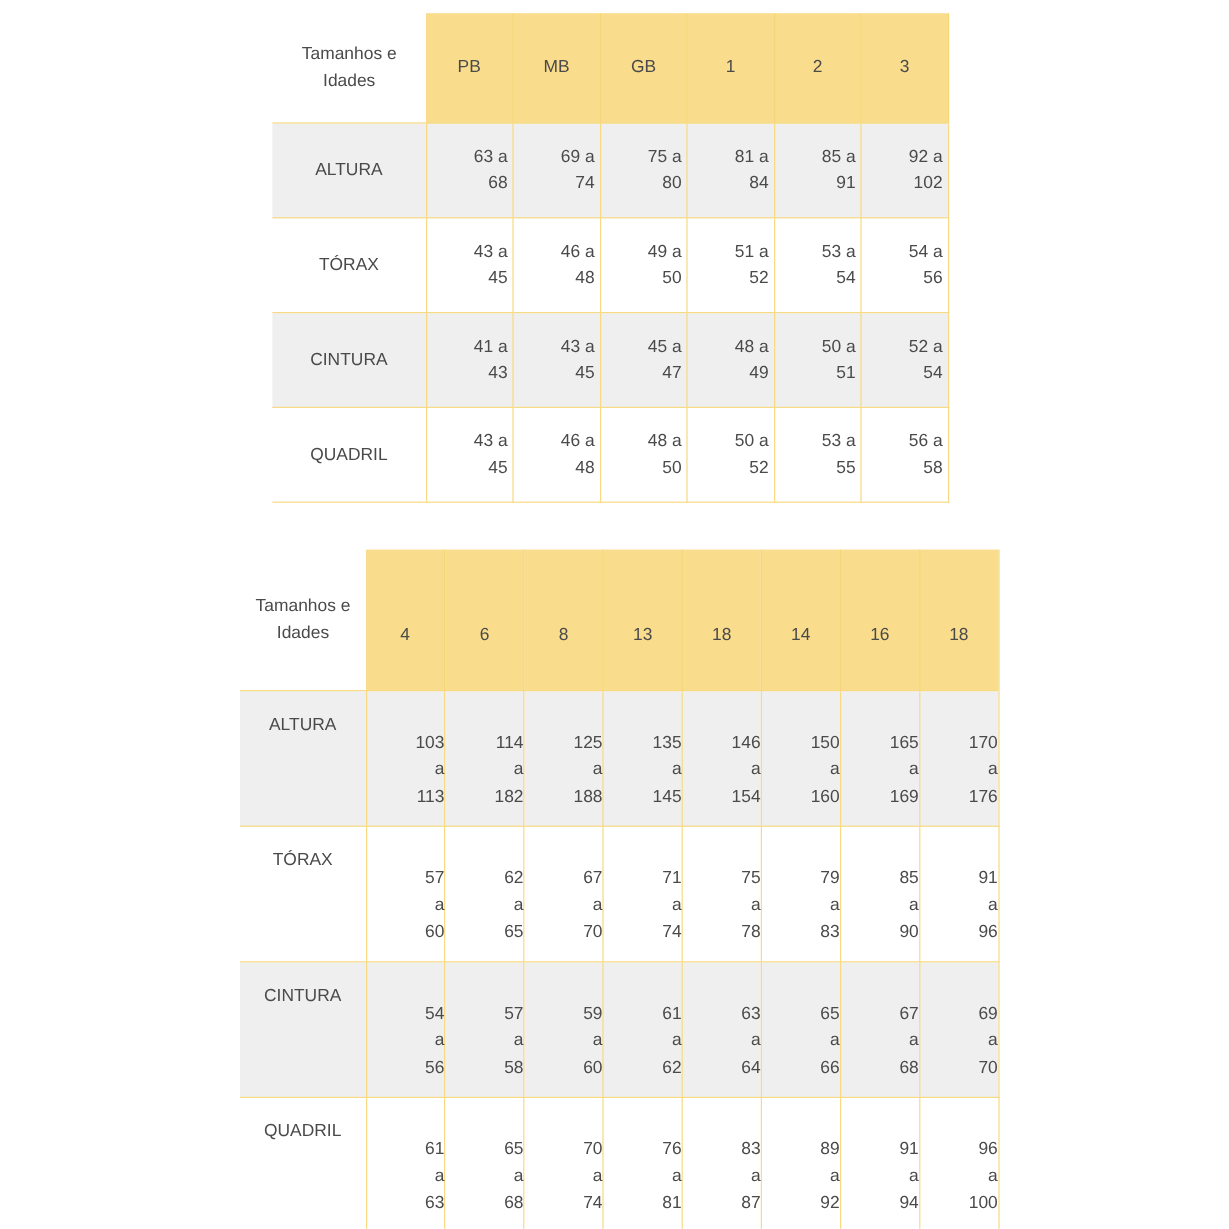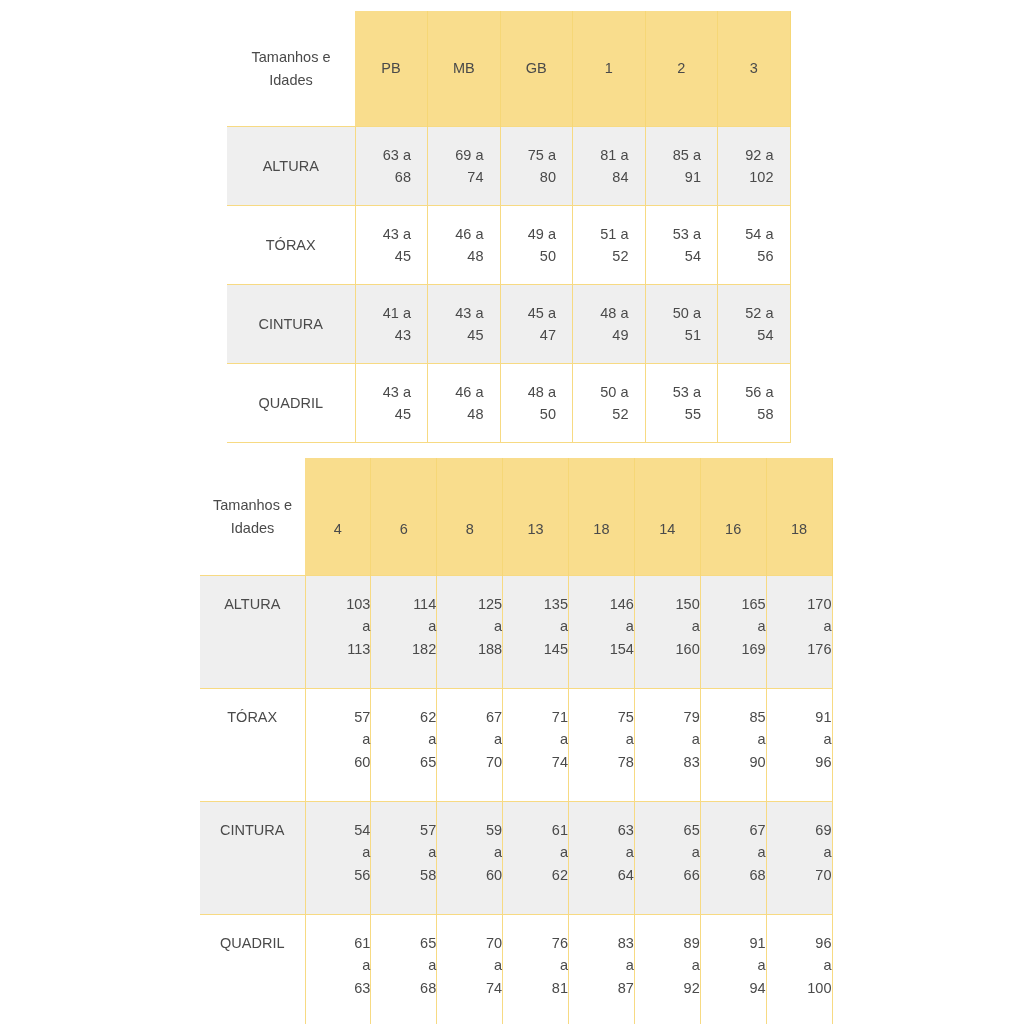--- a/index.html
+++ b/index.html
@@ -24,21 +24,21 @@
     top: 11px;
     width: 563px;
     border-collapse: collapse;
     table-layout: fixed;
   }
   .size-table-1 col.label-col { width: 128px; }
   .size-table-1 col.data-col  { width: 72.5px; }
 
   .size-table-1 th,
   .size-table-1 td {
-    padding: 16px;
+    padding: 4px;
     margin: 0;
     text-align: center;
     vertical-align: middle;
     font-weight: normal;
     font-size: 14.5px;
     line-height: 1.55;
     color: #4a4a4a;
   }
 
   .size-table-1 thead th {
@@ -111,21 +111,21 @@
     vertical-align: middle;
     padding-top: 26px;
   }
 
   .size-table-2 tbody tr { height: 113px; }
   .size-table-2 tbody td {
     border-right: 1px solid #f7da83;
     border-top: 1px solid #f7da83;
     border-bottom: 1px solid #f7da83;
     vertical-align: top;
-    padding-top: 17px;
+    padding-top: 32px;
   }
   .size-table-2 tbody td.rowlabel {
     border-right: 1px solid #f7da83;
     vertical-align: top;
     padding-top: 17px;
   }
   .size-table-2 tbody tr.shaded td { background: #efefef; }
   .size-table-2 tbody tr.plain  td { background: #ffffff; }
 </style>
 </head>

